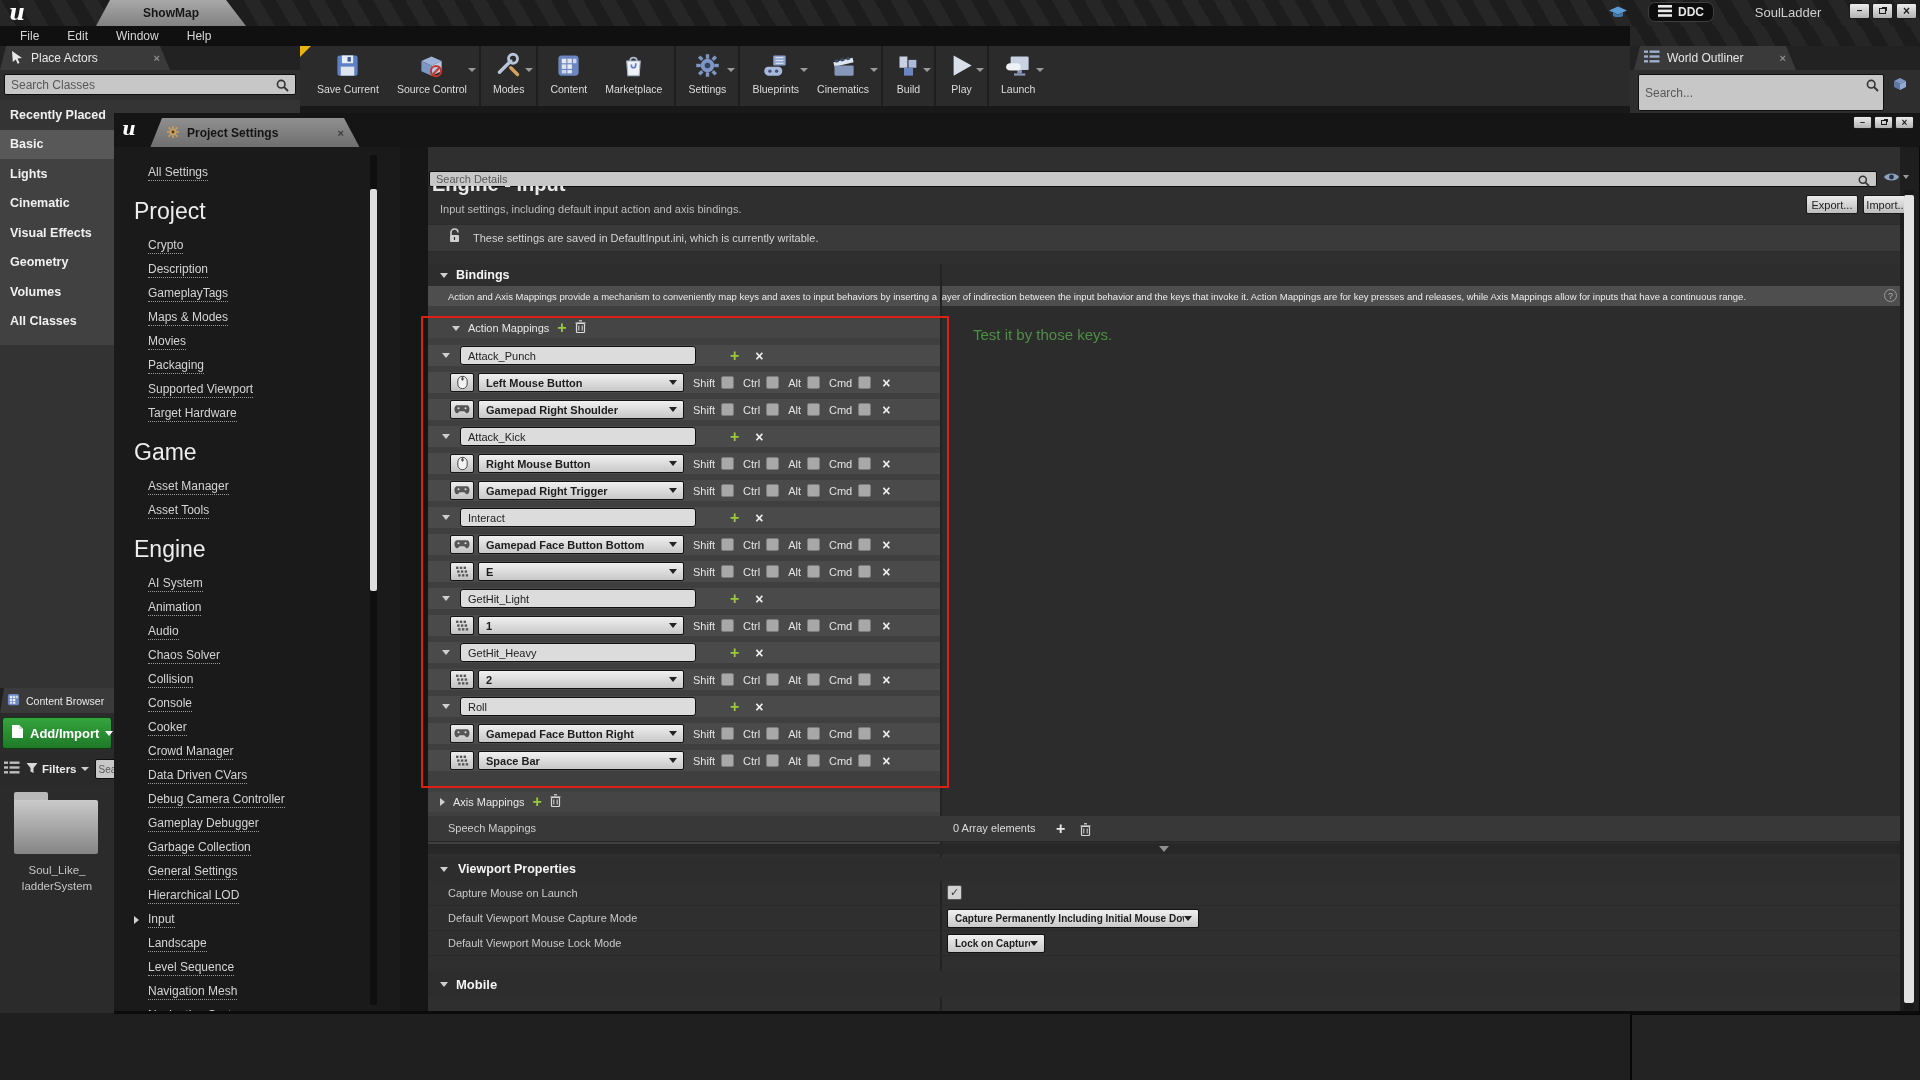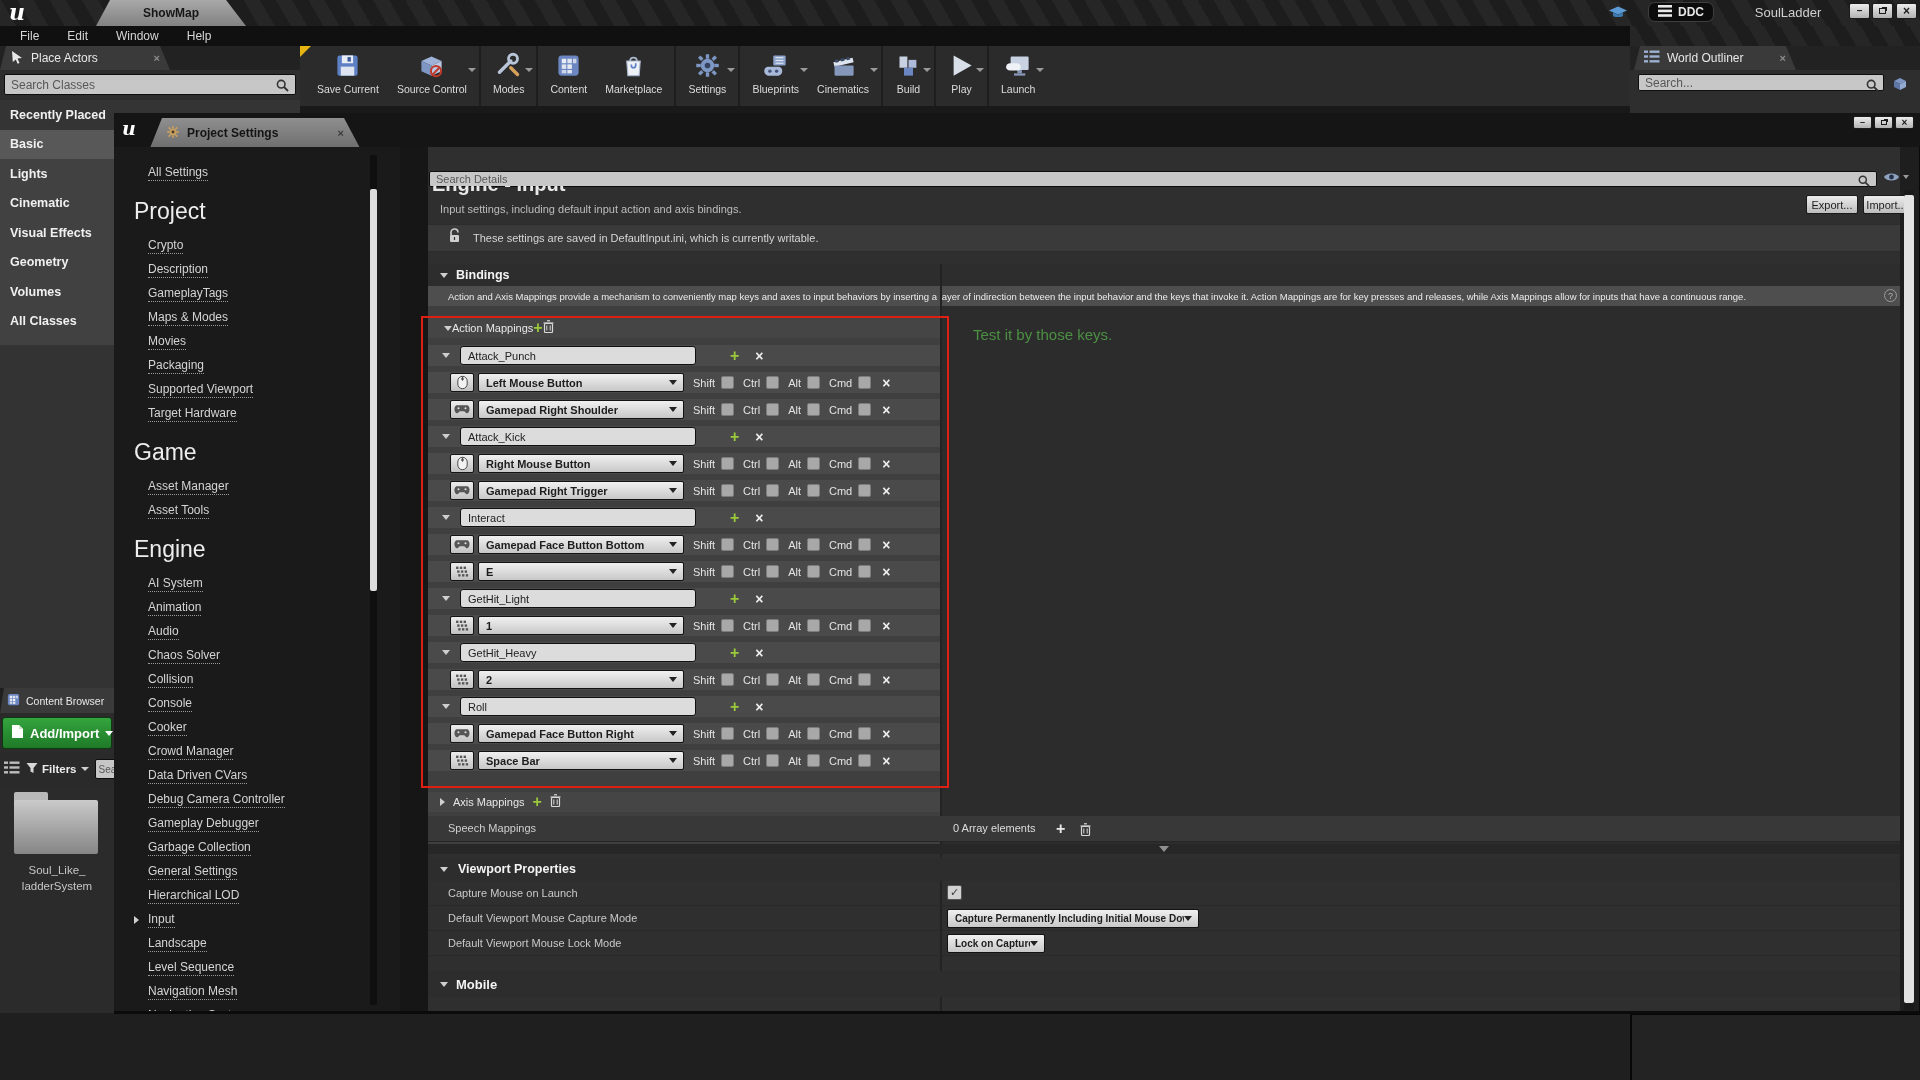--- a/index.html
+++ b/index.html
@@ -69,21 +69,21 @@
           clip-path:polygon(0 100%,12px 0,calc(100% - 16px) 0,100% 100%);
           display:flex;align-items:center;gap:7px;padding:0 16px;color:#141414;font-size:12px;font-weight:bold;}
   .side-link{display:inline-block;color:#d4d4d4;font-size:12px;border-bottom:1px dotted #9a9a9a;padding-bottom:1px;white-space:nowrap;}
   .side-item{height:24px;display:flex;align-items:center;position:relative;}
   .side-header{font-size:23px;color:#ededed;margin:13px 0 9px -14px;}
   .scroll-track{background:#0f0f0f;}
   .scroll-thumb{background:#dedede;border-radius:2px;}
 
   .sec-header{background:#2d2d2d;display:flex;align-items:center;gap:8px;padding-left:12px;color:#f4f4f4;font-weight:bold;font-size:12.5px;}
   .am-row,.am-group,.am-head{display:flex;align-items:center;height:21px;margin-bottom:6px;background:#4a4a4a;}
-  .am-head{background:#454545;height:20px;margin-bottom:7px;padding-left:16px;}
+  .am-head{background:#454545;height:20px;margin-bottom:7px;padding-left:24px;gap:8px;}
   .am-head .lbl{font-size:11px;color:#e8e8e8;}
   .am-group{padding-left:14px;gap:0;}
   .am-group input{width:236px;height:19px;background:#dcdcdc;border:1px solid #101010;border-radius:3px;font-size:11px;color:#222;padding:0 7px;font-family:inherit;outline:none;}
   .am-row{padding-left:22px;}
   .devbtn{width:24px;height:19px;background:linear-gradient(#ededed,#c2c2c2);border:1px solid #141414;border-radius:2px;display:flex;align-items:center;justify-content:center;margin-right:4px;}
   .am-row .combo{width:206px;height:19px;}
   .greentext{color:var(--anno);font-size:15px;}
 </style>
 </head>
 <body>
@@ -365,21 +365,21 @@
               <rect x="5.5" y="4.8" width="10" height="2.4"></rect>
               <rect x="0" y="9.6" width="4" height="2.4"></rect>
               <rect x="5.5" y="9.6" width="10" height="2.4"></rect>
             </g>
           </svg></span>
       <span>World Outliner</span>
       <span class="tabx">×</span>
     </div>
   </div>
   <div class="abs" style="left:1630px;top:70px;width:290px;height:43px;background:#2e2e2e;">
-    <input class="abs lightfield" style="left: 8px; top: 4px; width: 246px; height: 17px; font-size: 12px;" placeholder="Search...">
+    <input class="abs lightfield" style="left: 8px; top: 4px; width: 246px; height: 37px; font-size: 12px;" placeholder="Search...">
     <span class="abs" style="left:236px;top:8px;"><svg width="13" height="13" viewBox="0 0 13 13">
           <circle cx="5.2" cy="5.2" r="3.8" fill="none" stroke="#333" stroke-width="1.6"></circle>
           <line x1="8" y1="8" x2="12" y2="12" stroke="#333" stroke-width="1.8"></line>
         </svg></span>
     <span class="abs" style="left:262px;top:7px;"><svg width="15" height="14" viewBox="0 0 15 14">
           <path d="M2 4 L8 1 L14 4 L8 7 Z" fill="#7d96c4"></path>
           <path d="M2 4 L8 7 L8 13 L2 10 Z" fill="#5f77a6"></path>
           <path d="M14 4 L8 7 L8 13 L14 10 Z" fill="#93a9cf"></path>
         </svg></span>
   </div>

